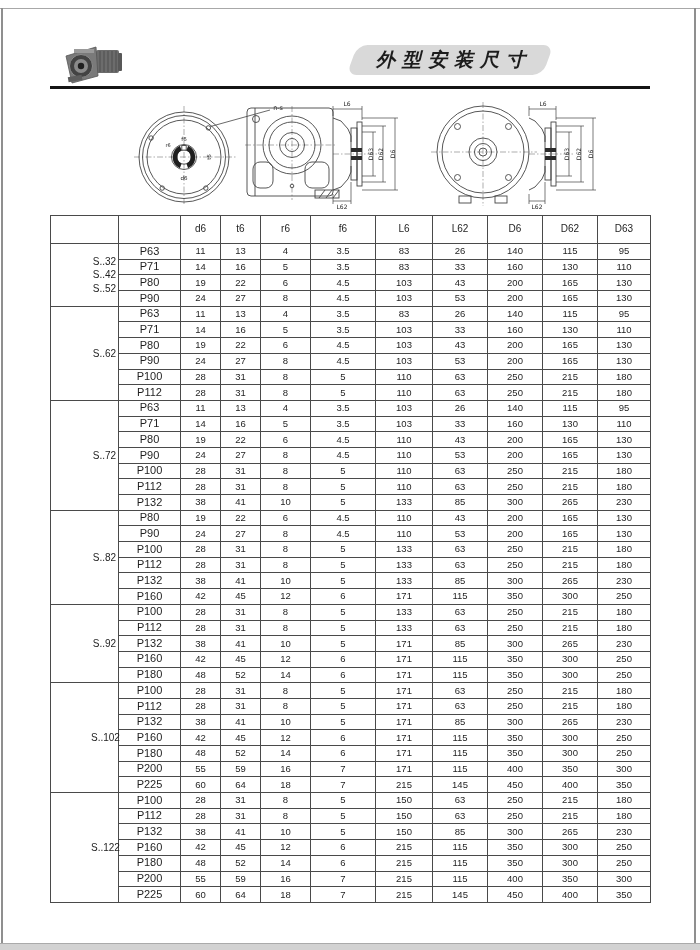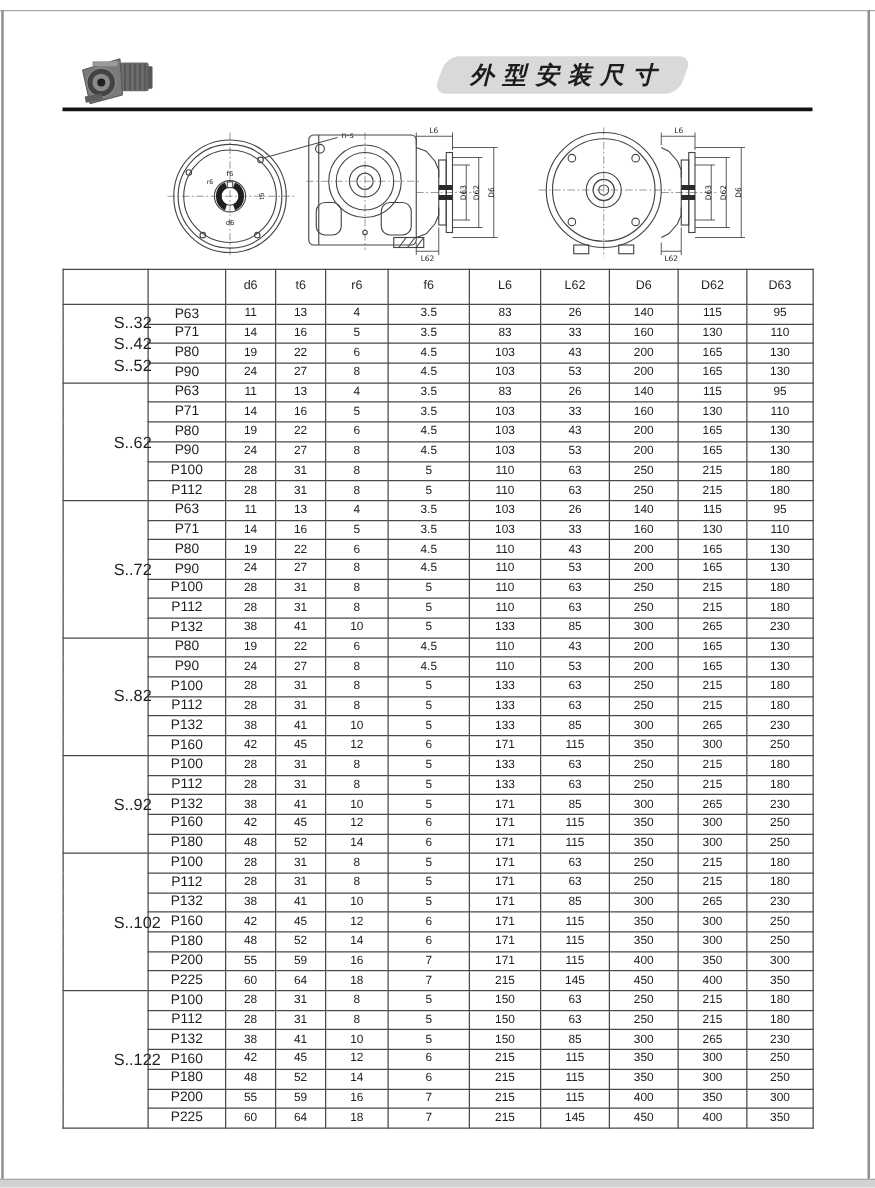--- a/index.html
+++ b/index.html
@@ -34,21 +34,21 @@
   svg text{font-family:"DejaVu Sans", sans-serif;fill:#222;}
 
   
   .table-wrap{position:absolute;left:50px;top:215px;width:600px;height:688px;}
   table{border-collapse:collapse;table-layout:fixed;width:600px;height:688px;}
   th,td{border:1px solid #4a4a4a;text-align:center;vertical-align:middle;
         padding:0;font-size:9.5px;line-height:1.05;color:#1e1e1e;}
   thead tr{height:28px;}
   thead th{font-weight:normal;font-size:10px;}
   tbody tr{height:15.6px;}
-  td.group-cell{white-space:pre-line;font-size:13px;line-height:1.35;padding-left:40px;}
+  td.group-cell{white-space:pre-line;font-size:10px;line-height:1.35;padding-left:40px;}
   td.model-cell{font-size:11px;}
 </style>
 </head>
 <body>
 
 <div class="frame-top"></div>
 <div class="frame-left"></div>
 <div class="frame-right"></div>
 <div class="frame-bottom"></div>
 

